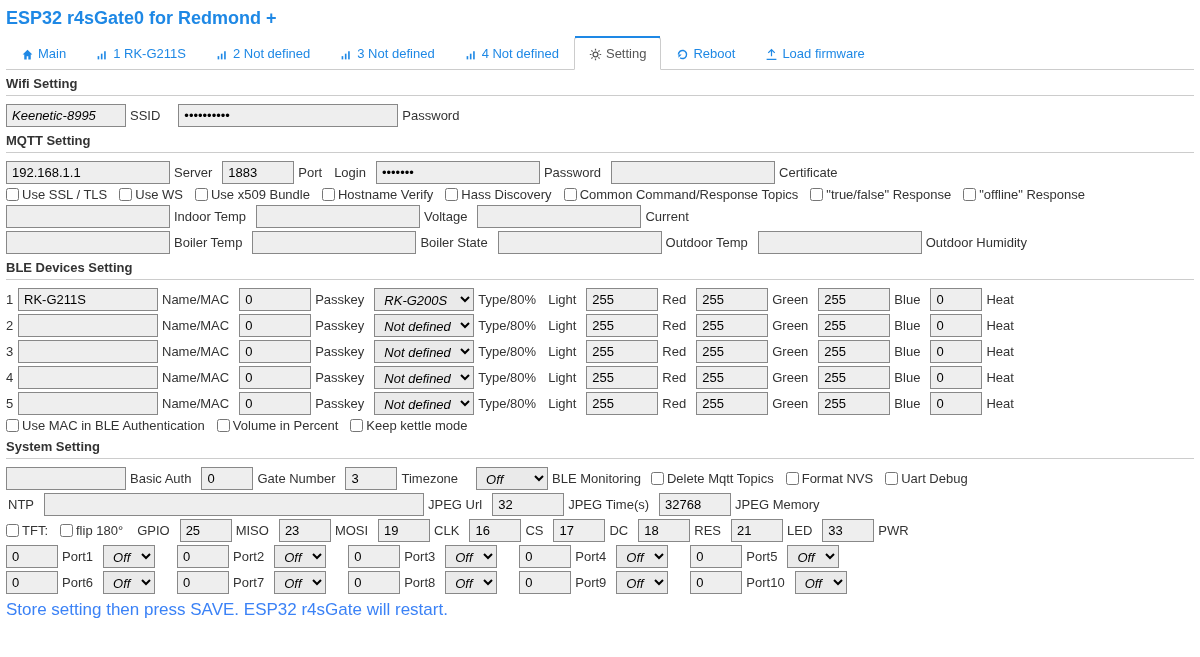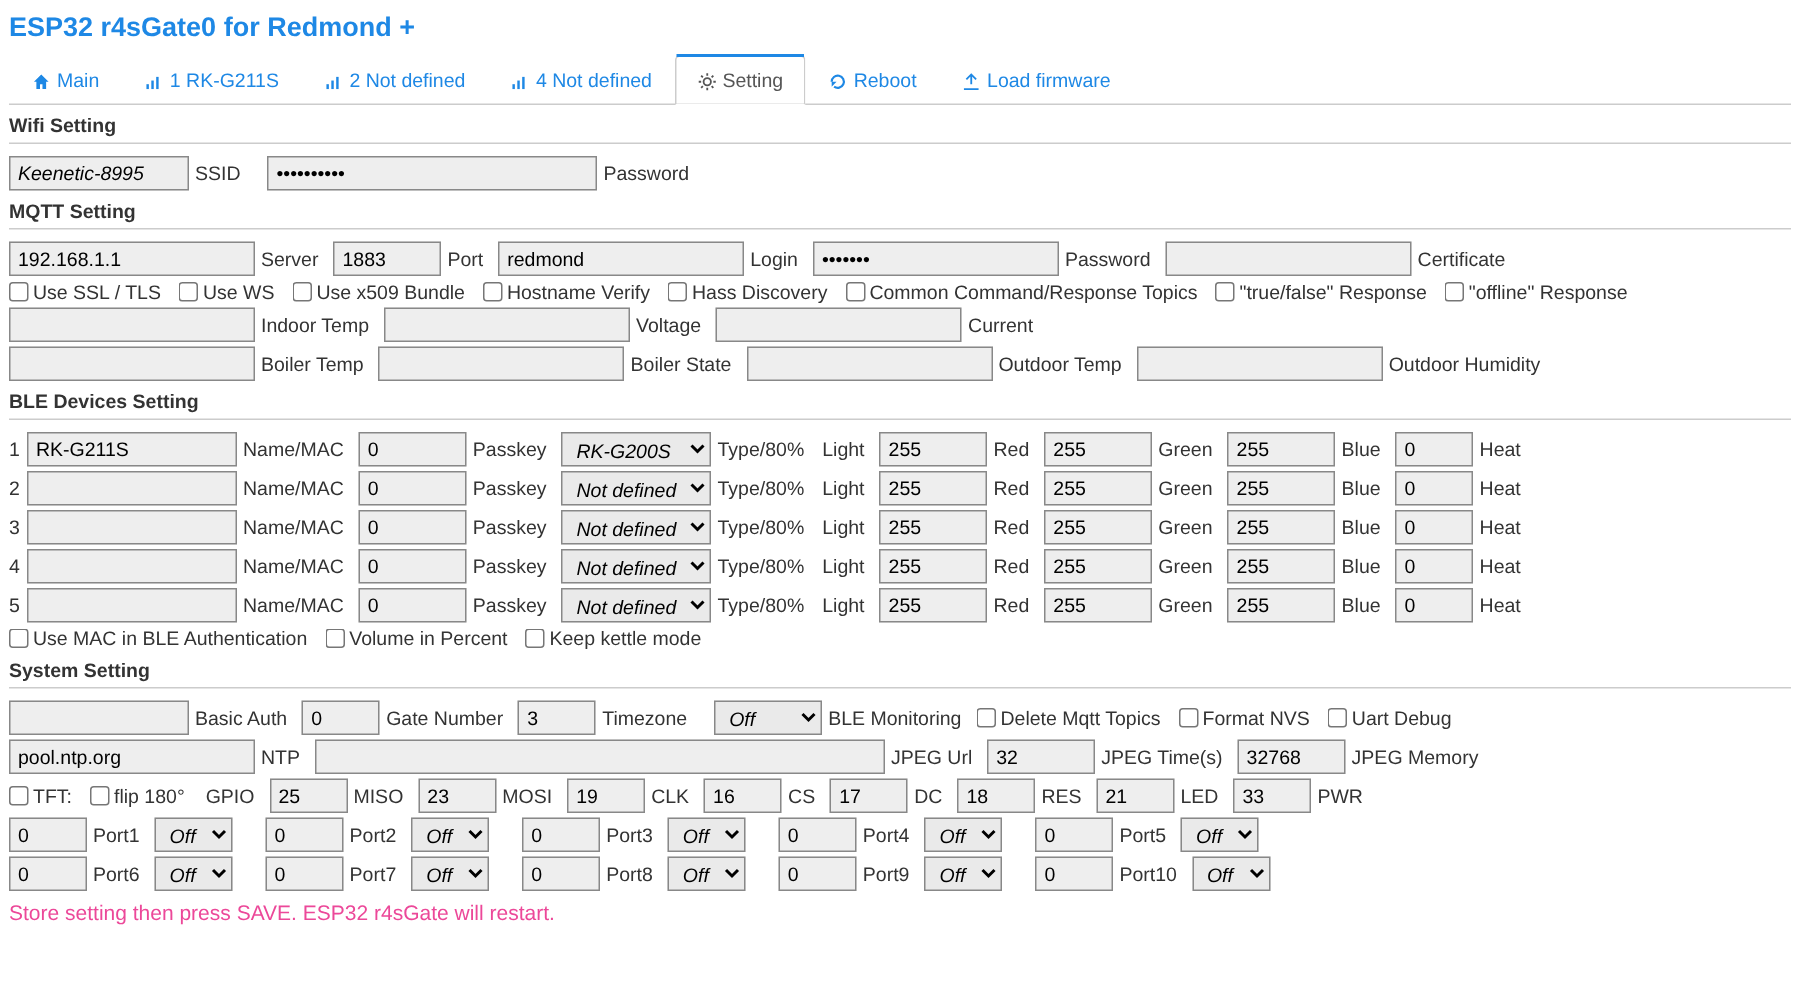--- a/index.html
+++ b/index.html
@@ -90,21 +90,21 @@
   }
   .cb input { margin:0; }
   .w120 { width: 120px; font-style: italic; }
   .w140 { width: 140px; }
   .w150 { width: 164px; }
   .w60  { width: 52px; }
   .w80  { width: 72px; }
   .w90  { width: 86px; }
   .sp2 { width: 6px; display:inline-block; }
   .idx { display:inline-block; width:10px; }
-  .footnote { font-size:14px; color:#ec4899; margin-top:6px; }
+  .footnote { font-size:17px; color:#3b82f6; margin-top:6px; }
 </style>
 </head>
 <body>
 
 <h2 class="page-title">ESP32 r4sGate0 for Redmond +</h2>
 
 <div class="tabs">
   <a class="tab">
     <span class="ic"><svg viewBox="0 0 16 16">
           <path fill="#1e88e5" d="M8 2 2 8h2v6h3V10h2v4h3V8h2z"></path>
@@ -119,20 +119,28 @@
         </svg></span>
     <span>1 RK-G211S</span>
   </a>
   <a class="tab">
     <span class="ic"><svg viewBox="0 0 16 16">
           <rect x="2" y="10" width="2" height="4" fill="#1e88e5"></rect>
           <rect x="6" y="7" width="2" height="7" fill="#1e88e5"></rect>
           <rect x="10" y="4" width="2" height="10" fill="#1e88e5"></rect>
         </svg></span>
     <span>2 Not defined</span>
+  </a>
+  <a class="tab">
+    <span class="ic"><svg viewBox="0 0 16 16">
+          <rect x="2" y="10" width="2" height="4" fill="#1e88e5"></rect>
+          <rect x="6" y="7" width="2" height="7" fill="#1e88e5"></rect>
+          <rect x="10" y="4" width="2" height="10" fill="#1e88e5"></rect>
+        </svg></span>
+    <span>3 Not defined</span>
   </a>
   <a class="tab">
     <span class="ic"><svg viewBox="0 0 16 16">
           <rect x="2" y="10" width="2" height="4" fill="#1e88e5"></rect>
           <rect x="6" y="7" width="2" height="7" fill="#1e88e5"></rect>
           <rect x="10" y="4" width="2" height="10" fill="#1e88e5"></rect>
         </svg></span>
     <span>4 Not defined</span>
   </a>
   <a class="tab active accent">
@@ -165,21 +173,20 @@
   <input type="text" class="w150" style="width: 220px;" value="••••••••••">
   <label class="lab">Password</label>
 </div>
 
 <h3 class="section">MQTT Setting</h3>
 <div class="row">
   <input type="text" class="w150" value="192.168.1.1" style="">
   <label class="lab">Server</label>
   <input type="text" class="w80" value="1883" style="">
   <label class="lab">Port</label>
-  <input type="text" class="w150" value="redmond" style="">
   <label class="lab">Login</label>
   <input type="text" class="w150" value="•••••••" style="">
   <label class="lab">Password</label>
   <input type="text" class="w150" value="" style="">
   <label class="lab">Certificate</label>
 </div>
 <div class="row">
   <label class="cb">
       <input type="checkbox" style="">
       <span>Use SSL / TLS</span>
@@ -358,21 +365,20 @@
   <label class="cb">
       <input type="checkbox" style="">
       <span>Format NVS</span>
     </label>
   <label class="cb">
       <input type="checkbox" style="">
       <span>Uart Debug</span>
     </label>
 </div>
 <div class="row">
-  <input type="text" class="w150" value="pool.ntp.org" style="">
   <label class="lab">NTP</label>
   <input type="text" style="width: 380px;" value="">
   <label class="lab">JPEG Url</label>
   <input type="text" class="w80" value="32" style="">
   <label class="lab">JPEG Time(s)</label>
   <input type="text" class="w80" value="32768" style="">
   <label class="lab">JPEG Memory</label>
 </div>
 <div class="row">
   <label class="cb">

